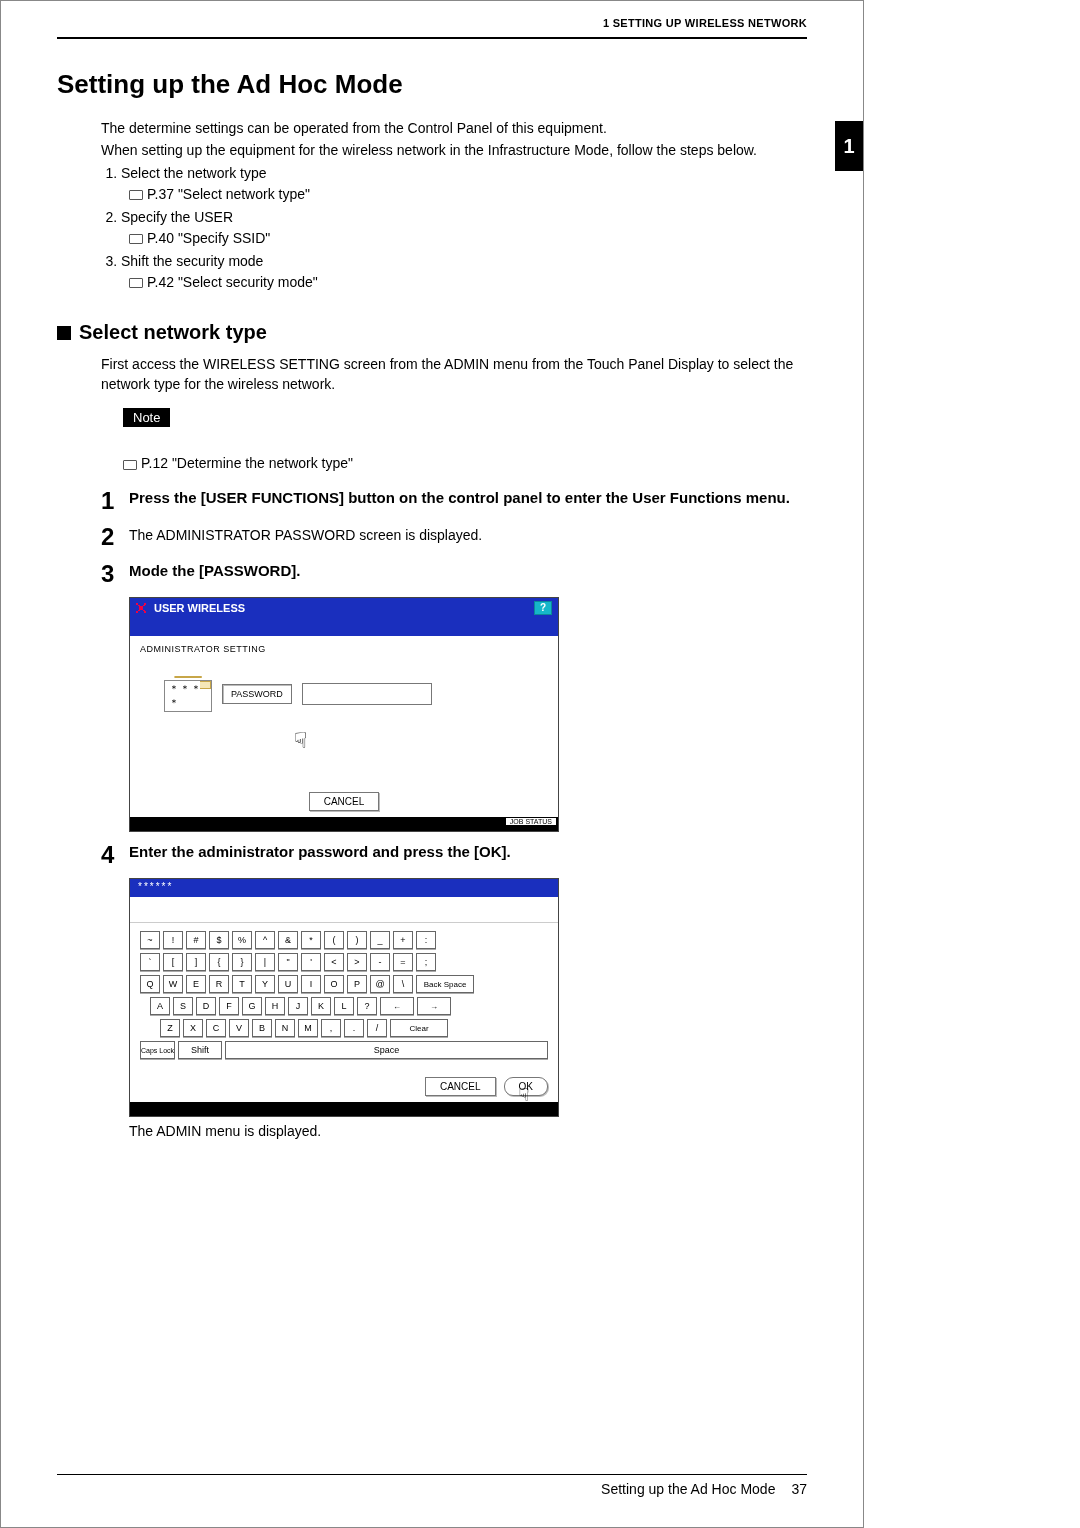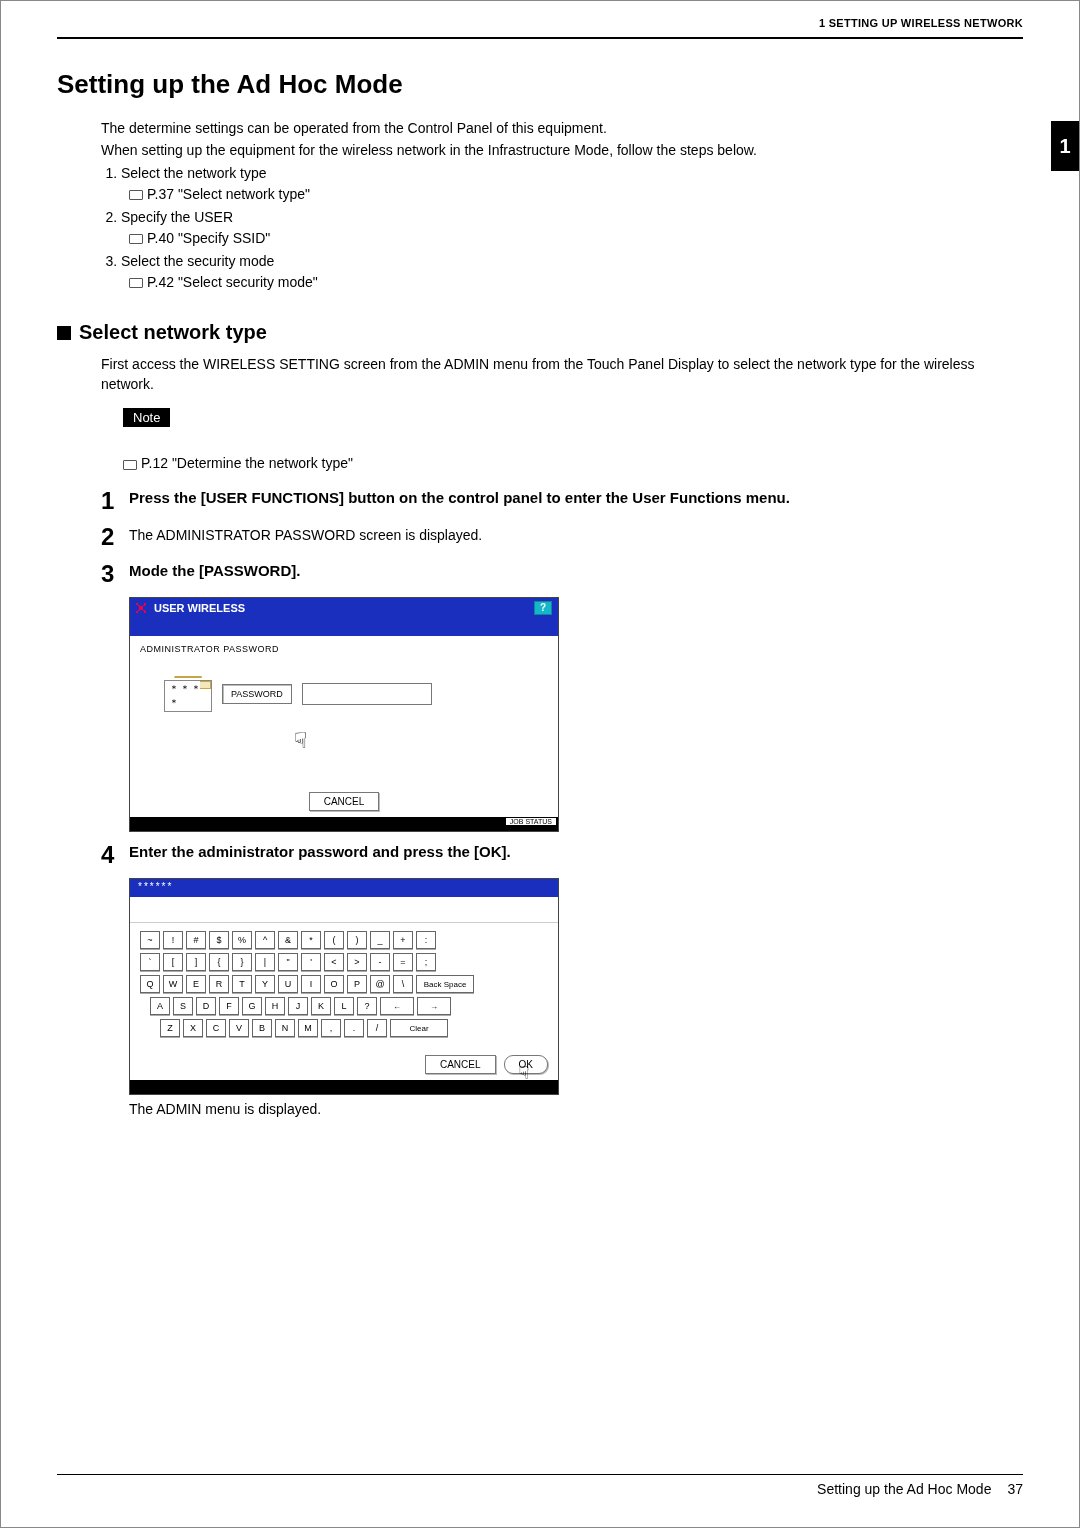--- a/index.html
+++ b/index.html
@@ -7,21 +7,21 @@
     font-family: Arial, Helvetica, sans-serif;
     font-size: 14px;
     color: #000;
     background: #fff;
     width: 1080px;
     margin: 0 auto;
     position: relative;
   }
   .page {
     border: 1px solid #888;
-    width: 1080px;
+    width: 864px;
     min-height: 1528px;
     position: relative;
     padding: 0;
   }
   .top-rule {
     border-top: 2px solid #000;
     margin: 36px 56px 0 56px;
   }
   .header-right {
     position: absolute;
@@ -199,21 +199,21 @@
     <ol class="outer">
       <li>
         <span>Select the network type</span>
         <div class="ref-line"><span class="book-icon"></span><span>P.37 "Select network type"</span></div>
       </li>
       <li>
         <span>Specify the USER</span>
         <div class="ref-line"><span class="book-icon"></span><span>P.40 "Specify SSID"</span></div>
       </li>
       <li>
-        <span>Select the security mode</span>
+        <span>Shift the security mode</span>
         <div class="ref-line"><span class="book-icon"></span><span>P.42 "Select security mode"</span></div>
       </li>
     </ol>
 
     <h2 class="section">
       <span class="sq"></span><span>Select network type</span>
     </h2>
     <p class="body-indent">First access the WIRELESS SETTING screen from the ADMIN menu from the Touch Panel Display to select the network type for the wireless network.</p>
 
     <div class="note-label">Note</div>
@@ -250,21 +250,21 @@
     <div class="screenshot">
       <div class="ss-titlebar">
         <span class="left">
             <span class="sprk"></span>
             <span>USER WIRELESS</span>
           </span>
         <span class="help-btn">?</span>
       </div>
       <div class="ss-bluebar"></div>
       <div class="ss-body">
-        <div class="ss-label">ADMINISTRATOR PASSWORD</div>
+        <div class="ss-label">ADMINISTRATOR SETTING</div>
         <div class="pw-row">
           <div class="key-icon">
             <div class="key-glyph"></div>
             <div class="stars-box">＊＊＊＊</div>
           </div>
           <div class="pw-btn">PASSWORD</div>
           <div class="pw-input"></div>
         </div>
         <span class="hand" style="left:164px; top:92px;">☟</span>
       </div>
@@ -355,20 +355,25 @@
             <span class="kkey">C</span>
             <span class="kkey">V</span>
             <span class="kkey">B</span>
             <span class="kkey">N</span>
             <span class="kkey">M</span>
             <span class="kkey">,</span>
             <span class="kkey">.</span>
             <span class="kkey">/</span>
             <span class="kkey wide">Clear</span>
           </div>
+        <div class="krow">
+          <span class="kkey caps">Caps Lock</span>
+          <span class="kkey shift">Shift</span>
+          <span class="kkey space">Space</span>
+        </div>
       </div>
       <div class="kbd-footer">
         <span class="ss-cancel-btn">CANCEL</span>
         <span class="ss-cancel-btn" style="position:relative;border-radius:9px;">
           <span>OK</span>
           <span class="hand" style="left:14px; top:6px; font-size:18px;">☟</span>
         </span>
       </div>
       <div class="ss-status"></div>
     </div>

